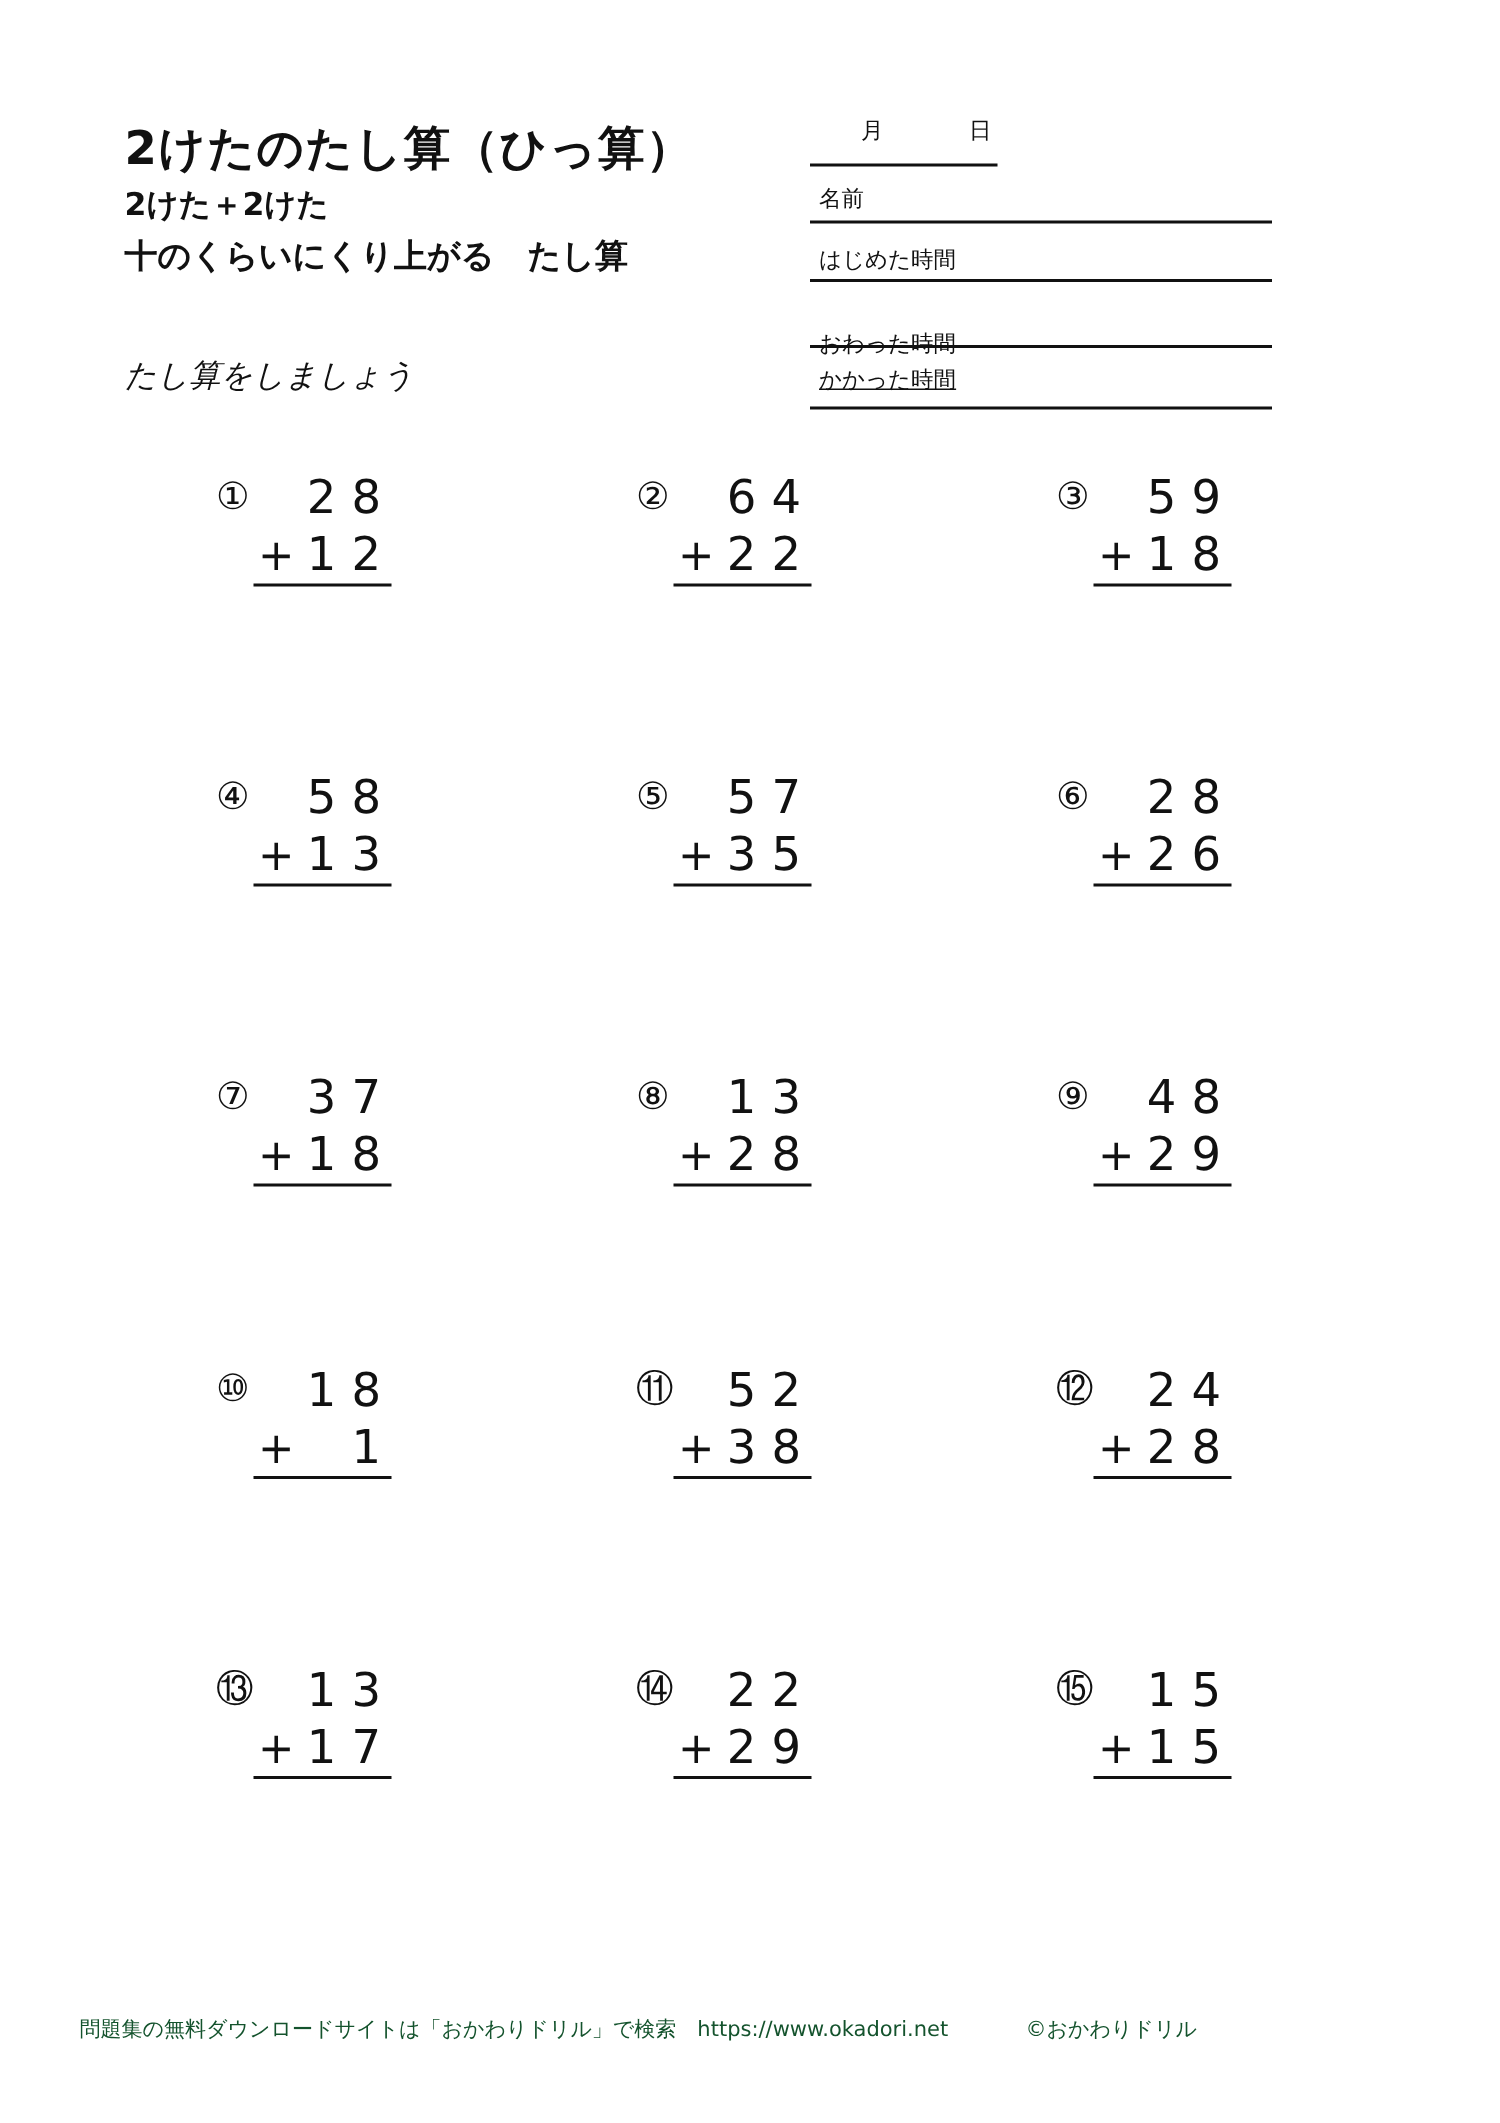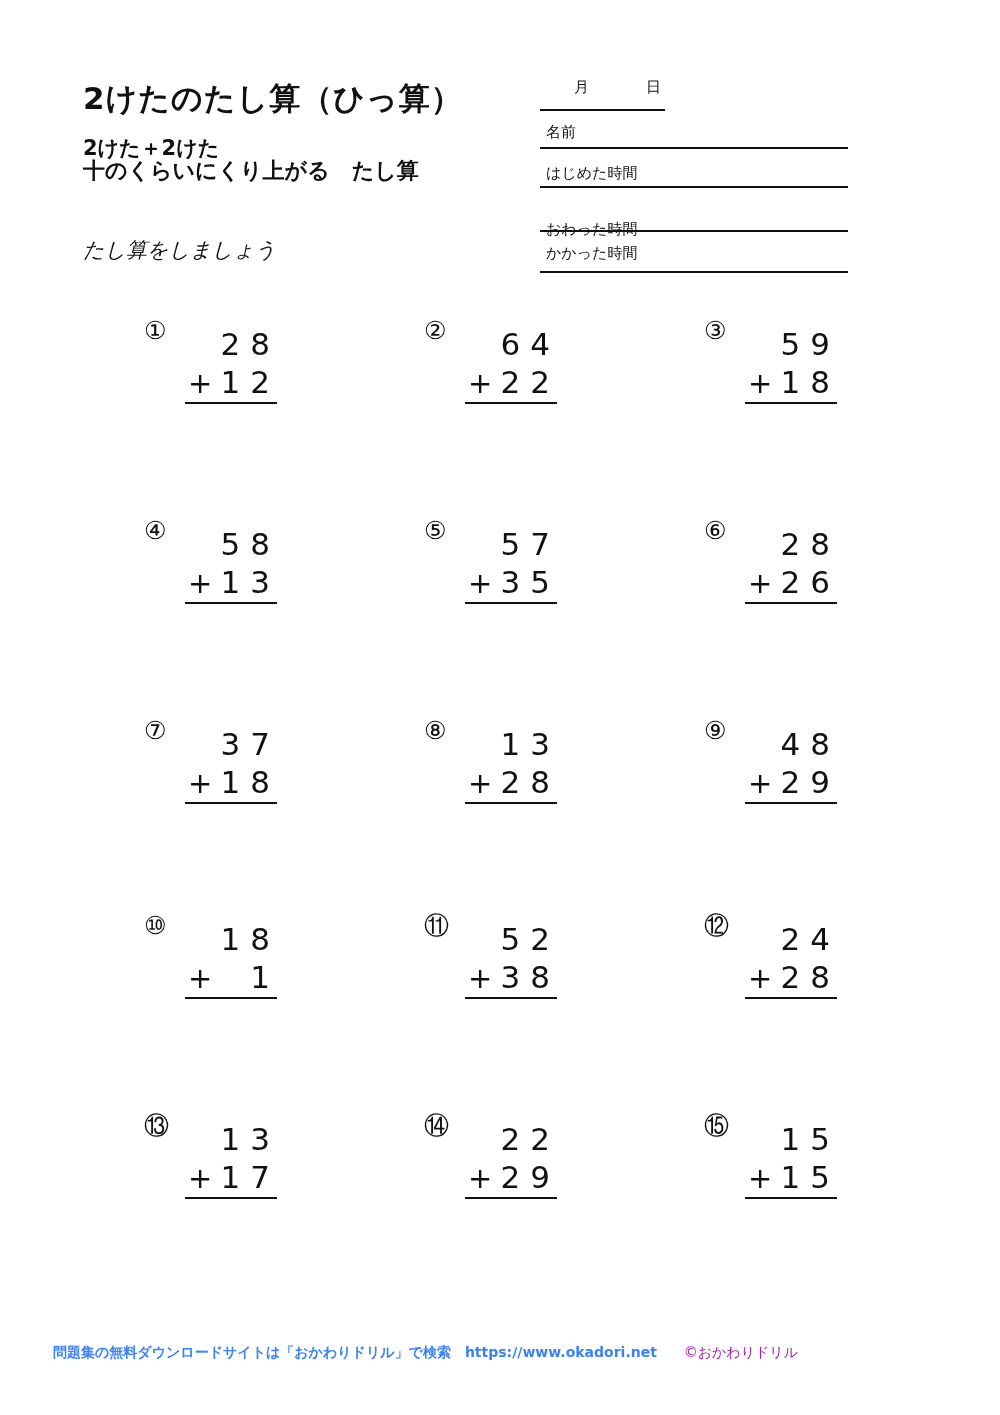--- a/index.html
+++ b/index.html
@@ -9,32 +9,32 @@
     width: 848px;
     height: 1415px;
     background: #ffffff;
     color: #111111;
     font-family: "DejaVu Sans", "Liberation Sans", sans-serif;
     overflow: hidden;
     border-radius: 27px;
   }
   
   .title      { position: absolute; left: 83px;  top: 78px;  font-size: 31px; font-weight: 700; letter-spacing: 1px; }
-  .subtitle1  { position: absolute; left: 83px;  top: 122px; font-size: 21px; font-weight: 600; margin-top: 12px; }
+  .subtitle1  { position: absolute; left: 83px;  top: 122px; font-size: 21px; font-weight: 600; }
   .subtitle2  { position: absolute; left: 83px;  top: 156px; font-size: 22px; font-weight: 700; }
   .instruction{ position: absolute; left: 83px;  top: 236px; font-size: 21px; font-weight: 400; font-style: italic; }
   
   .header-form { position: absolute; left: 540px; top: 75px; width: 342px; height: 205px; }
   .hf-label { position: absolute; font-size: 15px; line-height: 17px; color: #111; }
   .hf-month { left: 34px;  top: 4px; }
   .hf-day   { left: 106px; top: 4px; }
   .hf-name    { left: 6px; top: 49px; }
   .hf-start   { left: 6px; top: 90px; }
   .hf-end     { left: 6px; top: 130px; margin-top: 16px; }
-  .hf-elapsed { left: 6px; top: 170px; }
+  .hf-elapsed { left: 6px; top: 170px; text-decoration: underline; }
   .hline { position: absolute; left: 0; height: 0; border-top: 2px solid #111; }
   .hline-date    { top: 34px;  width: 125px; border-top-width: 2.5px; }
   .hline-name    { top: 72px;  width: 342px; }
   .hline-start   { top: 111px; width: 342px; }
   .hline-end     { top: 155px; width: 342px; }
   .hline-elapsed { top: 196px; width: 342px; }
   
   .problems { position: absolute; left: 0; top: 0; width: 1000px; height: 1415px; }
   .problem  { position: absolute; width: 130px; height: 100px; }
   .problem:nth-child(3n+1) { left: 144px; }
@@ -43,37 +43,37 @@
   .problem:nth-child(-n+3)               { top: 315px; }
   .problem:nth-child(n+4):nth-child(-n+6){ top: 515px; }
   .problem:nth-child(n+7):nth-child(-n+9){ top: 715px; }
   .problem:nth-child(n+10):nth-child(-n+12){ top: 910px; }
   .problem:nth-child(n+13)               { top: 1110px; }
   .pnum {
     position: absolute; left: 0; top: 3px;
     font-size: 25px; line-height: 25px; font-weight: 400;
   }
   .pcalc {
-    position: absolute; left: 25px; top: 12px; width: 92px;
-    border-bottom: 2.5px solid #111; padding-bottom: 1px; margin-left: 16px;
+    position: absolute; left: 25px; top: 0; width: 92px;
+    border-bottom: 2.5px solid #111; padding-bottom: 1px;
   }
   .ptop {
     text-align: right; font-size: 31px; line-height: 35px;
     padding-right: 7px; white-space: nowrap;
   }
   .pbot {
     display: flex; justify-content: space-between; align-items: baseline;
     margin-top: 3px; line-height: 35px;
     padding-left: 3px; padding-right: 7px; white-space: nowrap;
   }
   .digits { letter-spacing: 10px; margin-right: -10px; font-size: 31px; }
   .plus { font-size: 29px; }
   
-  .footer-left  { position: absolute; left: 53px;  top: 1344px; font-size: 14px; color: #3b82f6; font-weight: bold; }
-  .footer-right { position: absolute; right: 50px; top: 1344px; font-size: 14px; color: #a21caf; }
+  .footer-left  { position: absolute; left: 53px;  top: 1344px; font-size: 14px; color: #14532d; }
+  .footer-right { position: absolute; right: 50px; top: 1344px; font-size: 14px; color: #14532d; }
 </style>
 </head>
 <body>
 
 <div class="page">
 
   <div class="title">2けたのたし算（ひっ算）</div>
   <div class="subtitle1">2けた＋2けた</div>
   <div class="subtitle2">十のくらいにくり上がる　たし算</div>
   <div class="instruction">たし算をしましょう</div>

